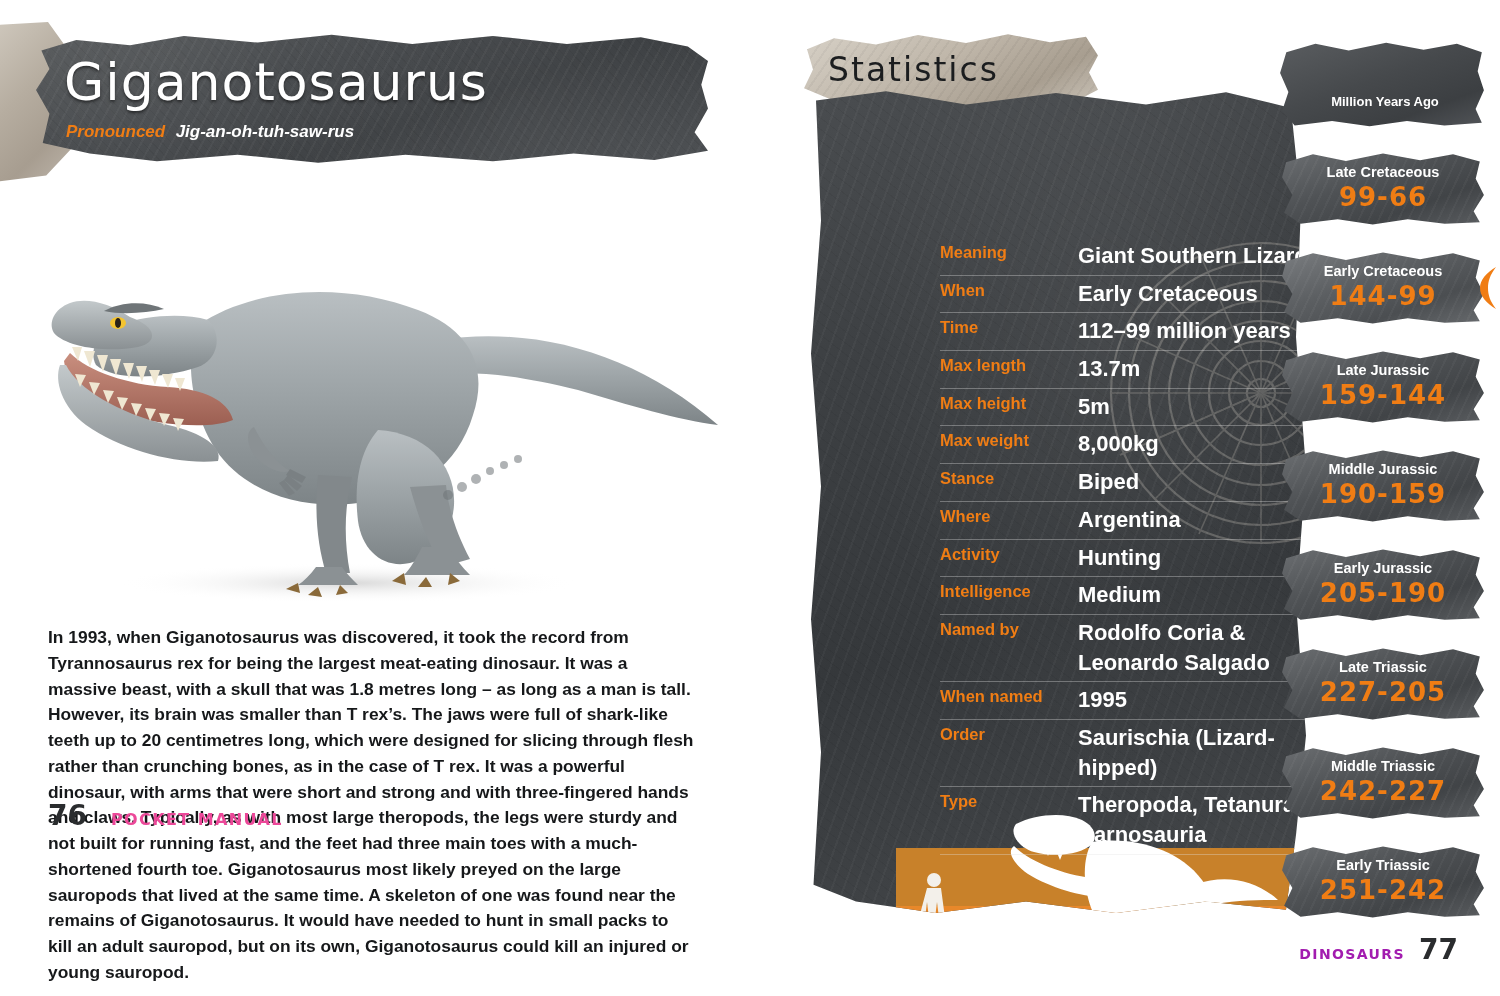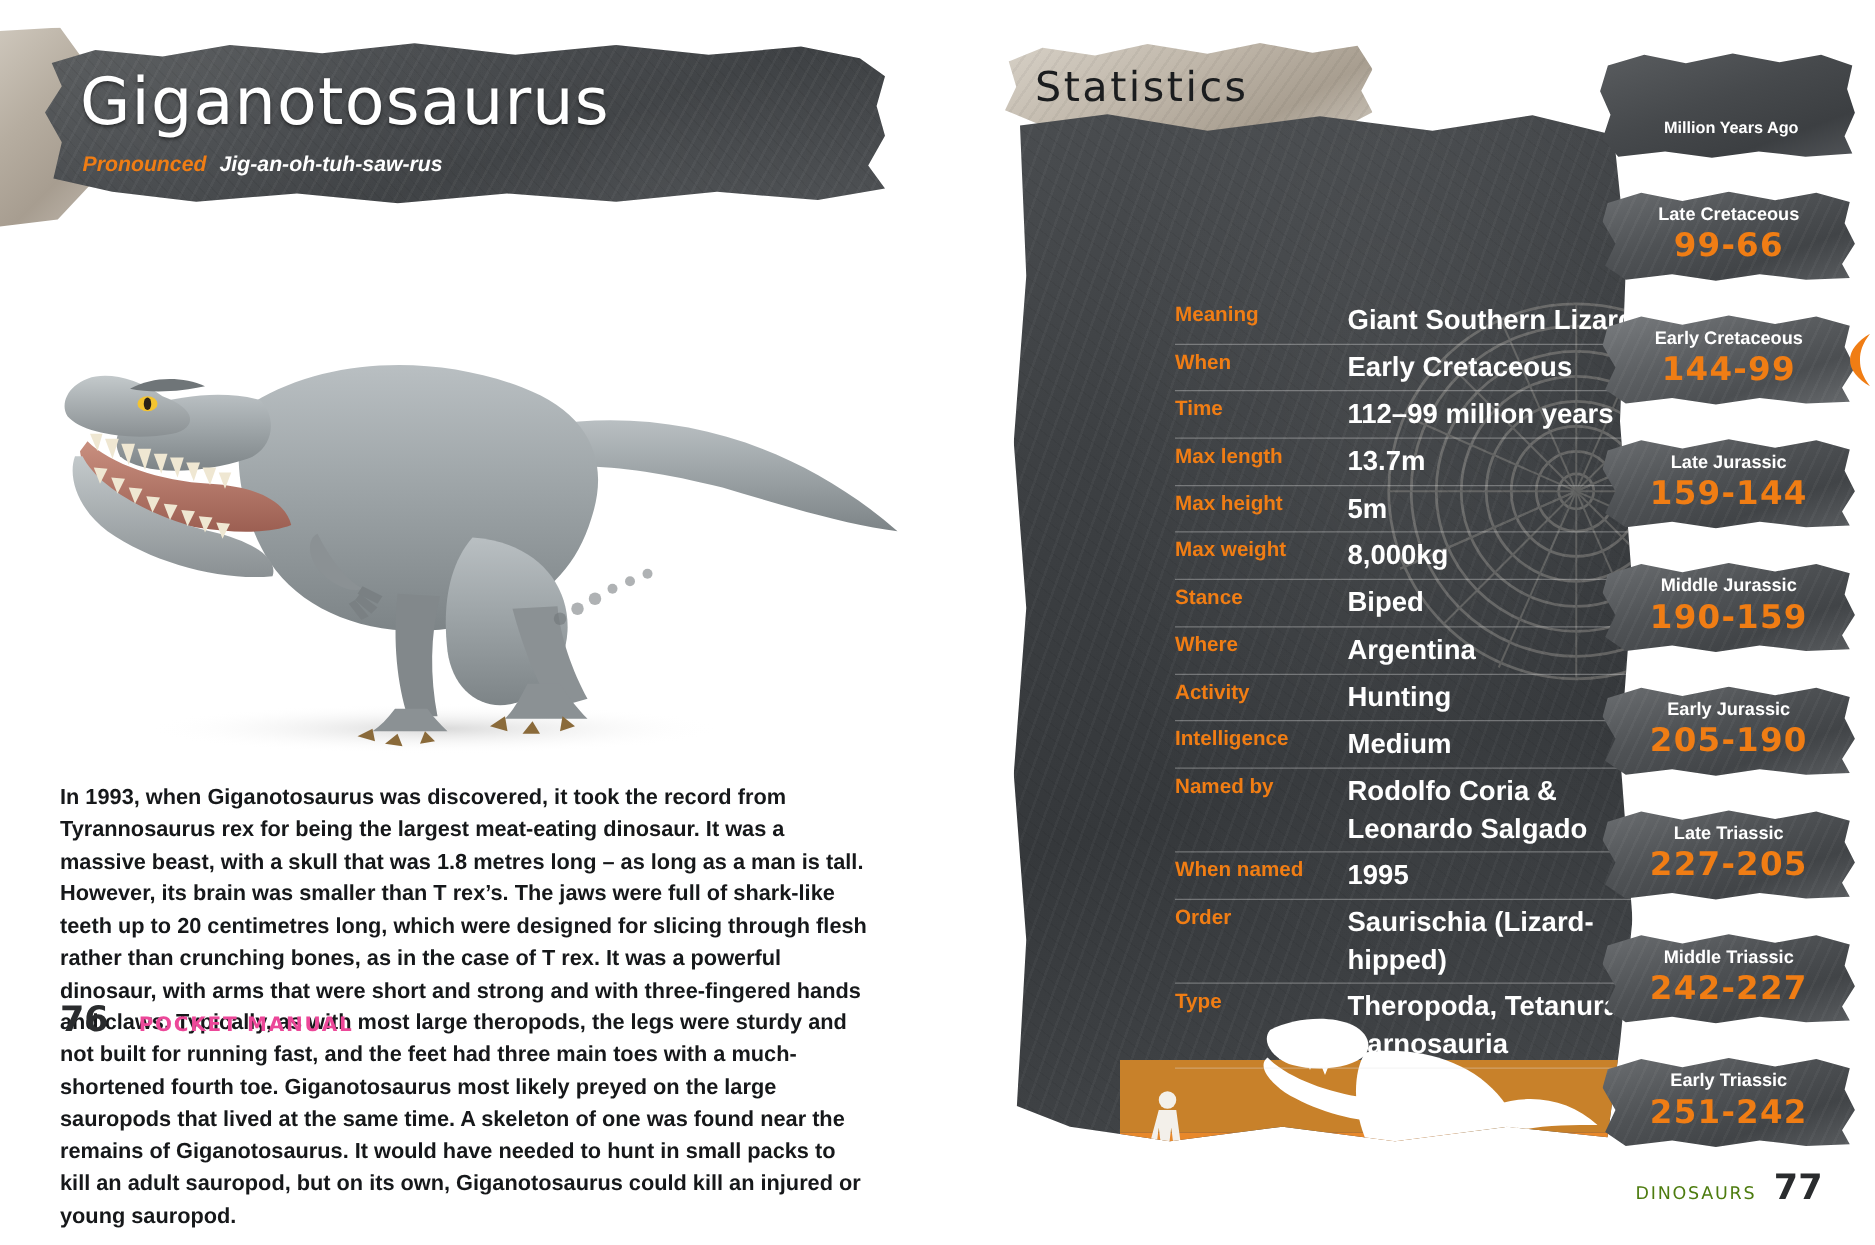--- a/index.html
+++ b/index.html
@@ -304,22 +304,22 @@
     width: 26px; height: 42px;
   }
 
   
   #footer-right {
     position: absolute;
     right: 42px; bottom: 30px;
     display: flex; align-items: baseline; gap: 14px;
   }
   #footer-right-label {
-    font-size: 14px; letter-spacing: 1.4px; font-weight: normal;
-    color: #4d7c0f; font-family: "DejaVu Sans", sans-serif;
+    font-size: 14px; letter-spacing: 1.4px; font-weight: bold;
+    color: #a21caf; font-family: "DejaVu Sans", sans-serif;
   }
   #page-num-right {
     font-size: 28px; font-weight: bold; color: #2a2c2e;
     font-family: "DejaVu Sans", sans-serif;
   }
 </style>
 </head>
 <body>
 
 <div id="left-page">

